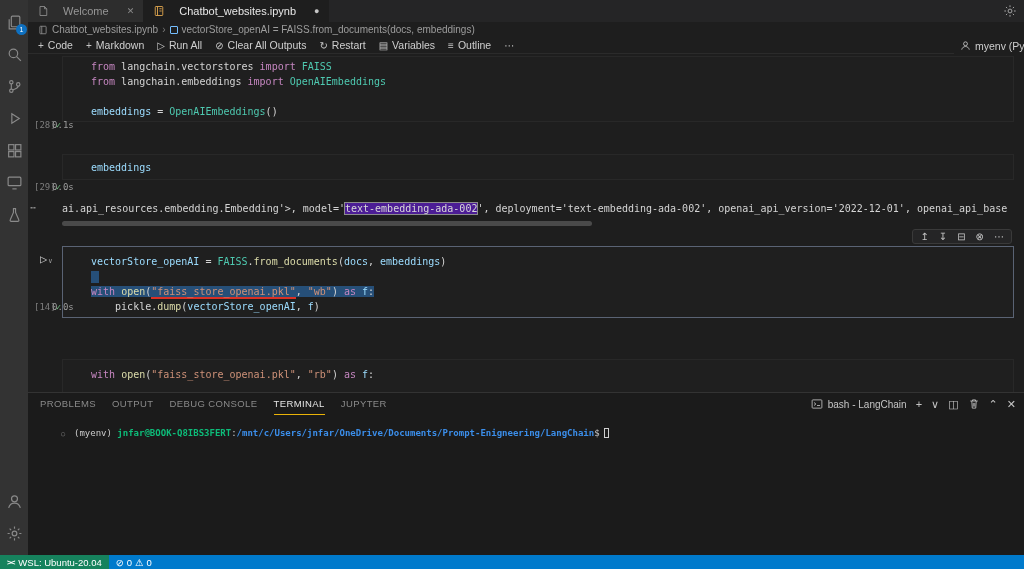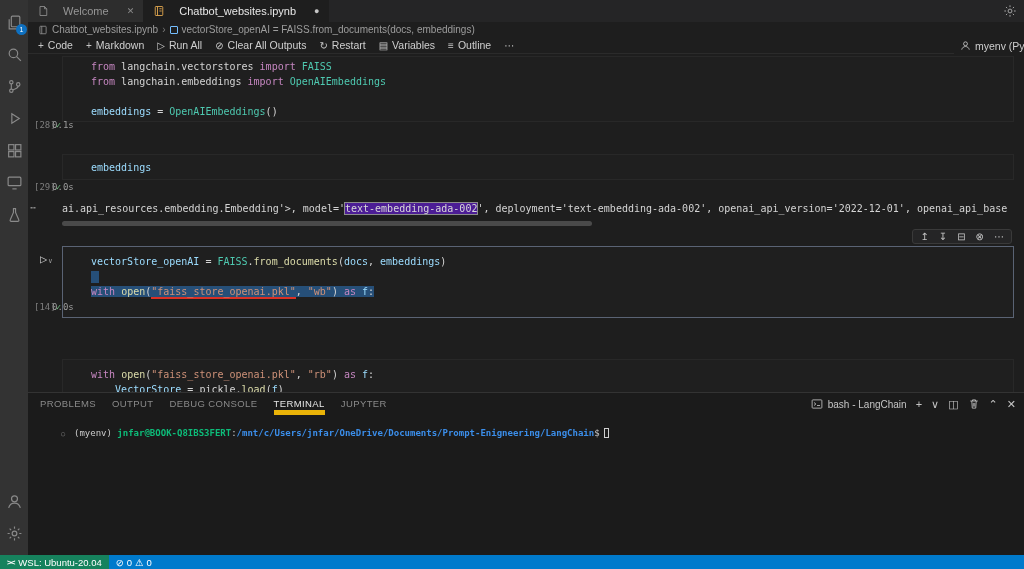--- a/index.html
+++ b/index.html
@@ -90,21 +90,21 @@
   .tk-strul { color:#ce9178; border-bottom:2px solid #d93025; padding-bottom:0px; }
   .tk-hl  { background:#4c1d95; outline:1px solid #8c8c8c; color:#d8d8d8; }
   .sel-wrap { background:#264f78; }
   .sel-block { display:inline-block; width:8px; height:12px; background:#264f78; vertical-align:middle; }
 
   
   .panel { position:absolute; left:0; right:0; top:392px; bottom:0; background:#1b1b1b; border-top:1px solid #333; }
   .panel-header { height:22px; display:flex; align-items:center; padding:0 8px 0 12px; }
   .p-tab { font-size:9.5px; letter-spacing:.4px; color:#8a8a8a; margin-right:16px; height:22px;
            line-height:22px; cursor:pointer; }
-  .p-tab.active { color:#e5e5e5; border-bottom:5px solid #eab308; }
+  .p-tab.active { color:#e5e5e5; border-bottom:1px solid #eab308; }
   .panel-right { margin-left:auto; display:flex; align-items:center; gap:9px; color:#c5c5c5; }
   .shell-pick { display:flex; align-items:center; gap:5px; font-size:10px; cursor:pointer; }
   .shell-pick svg, .p-icon svg { width:12px; height:12px; stroke:currentColor; fill:none; stroke-width:1.1; display:block; }
   .p-icon { font-size:11px; cursor:pointer; line-height:1; }
 
   .terminal-body { position:absolute; left:0; right:0; top:26px; bottom:0;
                    font-family:"DejaVu Sans Mono","Liberation Mono",monospace; font-size:9px; }
   .term-deco { position:absolute; left:33px; top:11px; color:#7f7f7f; font-size:7px; }
   .term-line { position:absolute; left:46px; top:9px; white-space:nowrap; }
   .tk-tp { color:#cccccc; }
@@ -312,30 +312,30 @@
         <span>⋯</span>
       </div>
       <div class="run-btn">
         <span>▷</span>
         <span class="chev">∨</span>
       </div>
       <div class="cell cell3">
           <div class="code-line"><span><span class="tk-var">vectorStore_openAI</span><span class="tk-pl"> = </span><span class="tk-cls">FAISS</span><span class="tk-pl">.</span><span class="tk-fn">from_documents</span><span class="tk-pl">(</span><span class="tk-var">docs</span><span class="tk-pl">, </span><span class="tk-var">embeddings</span><span class="tk-pl">)</span></span></div>
           <div class="code-line"><span class="sel-block"></span><span></span></div>
           <div class="code-line"><span class="sel-wrap"><span class="tk-kw">with</span><span class="tk-pl"> </span><span class="tk-fn">open</span><span class="tk-pl">(</span><span class="tk-strul">"faiss_store_openai.pkl"</span><span class="tk-pl">, </span><span class="tk-str">"wb"</span><span class="tk-pl">) </span><span class="tk-kw">as</span><span class="tk-pl"> </span><span class="tk-var">f</span><span class="tk-pl">:</span></span></div>
+          <div class="code-line"><span><span class="tk-pl">    pickle.</span><span class="tk-fn">dump</span><span class="tk-pl">(</span><span class="tk-var">vectorStore_openAI</span><span class="tk-pl">, </span><span class="tk-var">f</span><span class="tk-pl">)</span></span></div>
         </div>
       <div class="exec-row exec3">
         <span class="exec-label">[14]</span>
         <span class="exec-check">✓</span>
         <span class="exec-time">0.0s</span>
       </div>
 
       <div class="cell cell4">
           <div class="code-line"><span><span class="tk-kw">with</span><span class="tk-pl"> </span><span class="tk-fn">open</span><span class="tk-pl">(</span><span class="tk-str">"faiss_store_openai.pkl"</span><span class="tk-pl">, </span><span class="tk-str">"rb"</span><span class="tk-pl">) </span><span class="tk-kw">as</span><span class="tk-pl"> </span><span class="tk-var">f</span><span class="tk-pl">:</span></span></div>
-          <div class="code-line"><span><span class="tk-pl">    </span><span class="tk-var">VectorStore</span><span class="tk-pl"> = pickle.</span><span class="tk-fn">load</span><span class="tk-pl">(</span><span class="tk-var">f</span><span class="tk-pl">)</span></span></div>
         </div>
     </div>
 
     <div class="panel">
       <div class="panel-header">
         <span class="p-tab">PROBLEMS</span>
         <span class="p-tab">OUTPUT</span>
         <span class="p-tab">DEBUG CONSOLE</span>
         <span class="p-tab active">TERMINAL</span>
         <span class="p-tab">JUPYTER</span>

